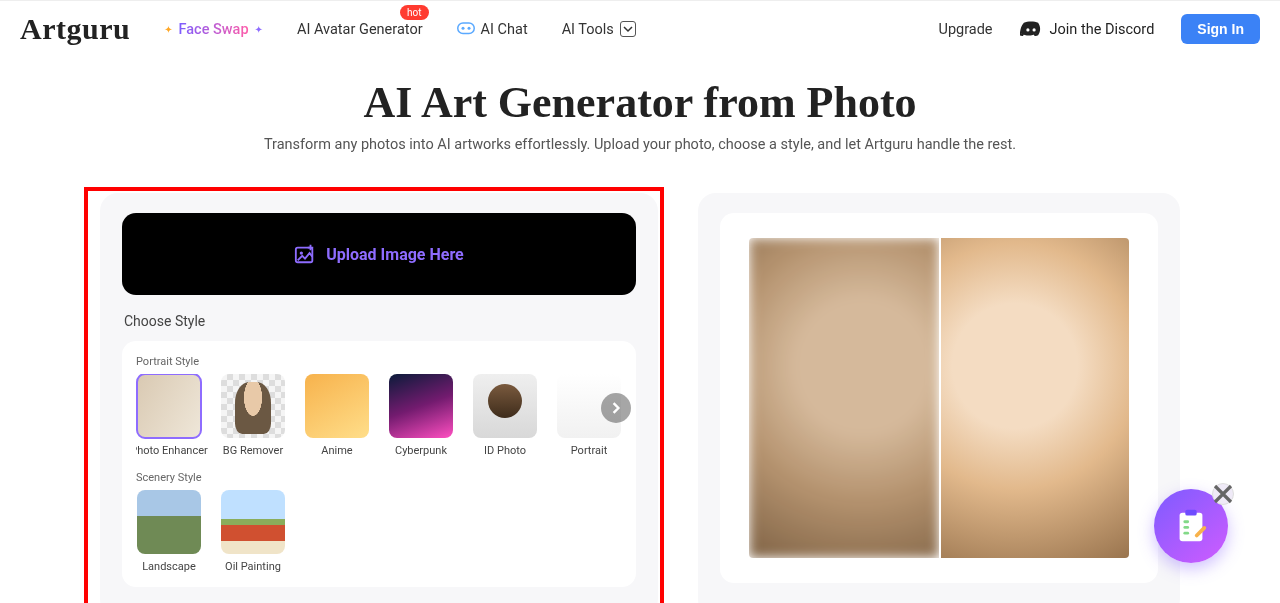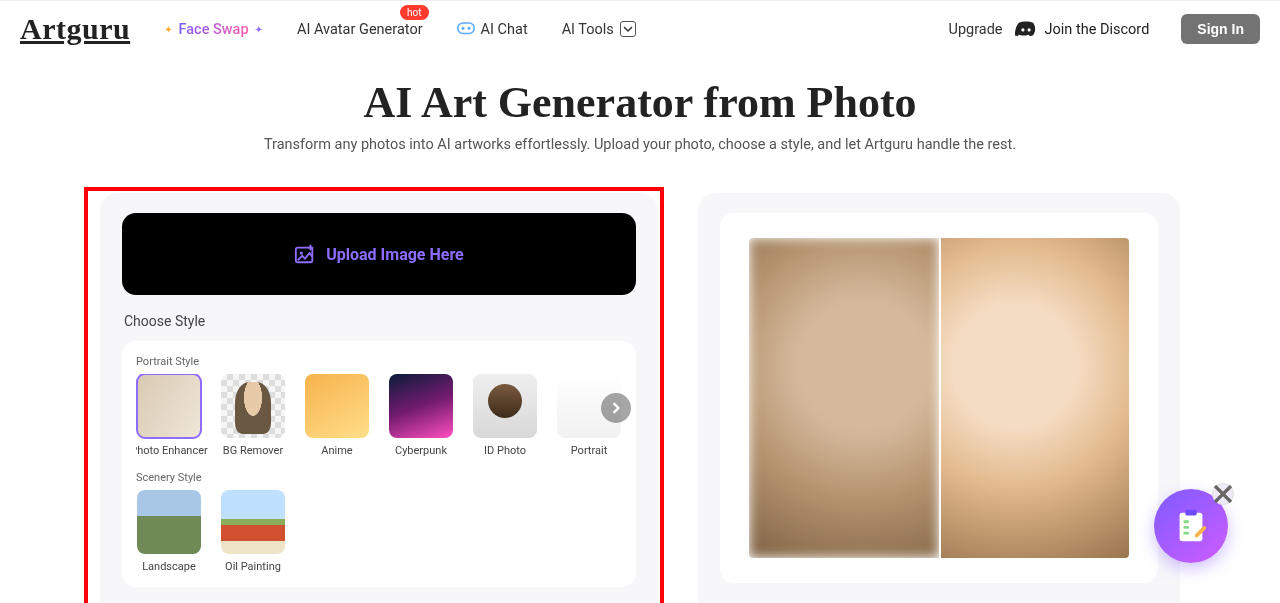--- a/index.html
+++ b/index.html
@@ -13,46 +13,45 @@
   
   .top-rule { height:1px; background:#eee; }
   .header {
     display:flex; align-items:center; height:56px;
     padding: 0 20px; gap: 34px;
   }
   .logo {
     font-family: "Brush Script MT", cursive;
     font-size: 30px; font-weight: 700;
     letter-spacing: .5px;
-    text-decoration: underline;
   }
   .nav { display:flex; align-items:center; gap:34px; font-size:14.5px; }
   .nav-item { position:relative; display:flex; align-items:center; gap:6px; cursor:pointer; color:#333; }
   .nav-faceswap { background: linear-gradient(90deg,#7c5cff,#ff5ca8); -webkit-background-clip:text; background-clip:text; color:transparent; font-weight:500;}
   .sparkle-l, .sparkle-r { font-size:10px; }
   .sparkle-l { color:#ffa726; }
   .sparkle-r { color:#8e6cff; }
   .hot-badge {
     position:absolute; top:-16px; right:-6px;
     background:#ff3b30; color:#fff; font-size:10px;
     padding:1px 7px; border-radius:9px; line-height:13px;
   }
   .tools-chevron {
     width:16px; height:16px; border:1px solid #555; border-radius:3px;
     display:flex; align-items:center; justify-content:center;
   }
   .tools-chevron svg{ width:10px; height:10px; }
   .chat-icon { width:18px; height:14px; }
-  .header-right { margin-left:auto; display:flex; align-items:center; gap:12px;justify-content:center; }
+  .header-right { margin-left:auto; display:flex; align-items:center; gap:27px;justify-content:center; }
   .upgrade { font-size:14.5px; color:#333; cursor:pointer;}
   .discord { display:flex; align-items:center; gap:8px; font-size:14.5px; cursor:pointer;}
   .discord-icon{ width:22px; height:16px; }
   .signin-btn {
-    background:#737373; color:#fff; border:none; border-radius:6px;
-    padding:7px 16px; font-size:14px; font-weight:600; cursor:pointer;margin-left:20px;
+    background:#3b82f6; color:#fff; border:none; border-radius:6px;
+    padding:7px 16px; font-size:14px; font-weight:600; cursor:pointer;
   }
 
   
   .hero { text-align:center; margin-top: 20px;}
   .hero h1 { font-family: Georgia, "Times New Roman", serif; font-size:44px; font-weight:700; margin-bottom: 8px;}
   .hero p  { font-size:14.5px; color:#555; }
 
   
   .panels { display:flex; gap:40px; padding: 40px 100px 0 100px; }
   .panel-left, .panel-right {

